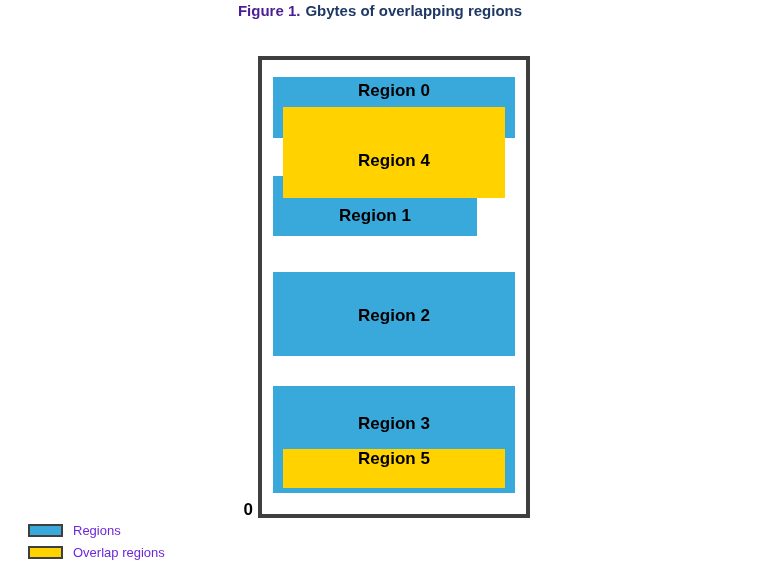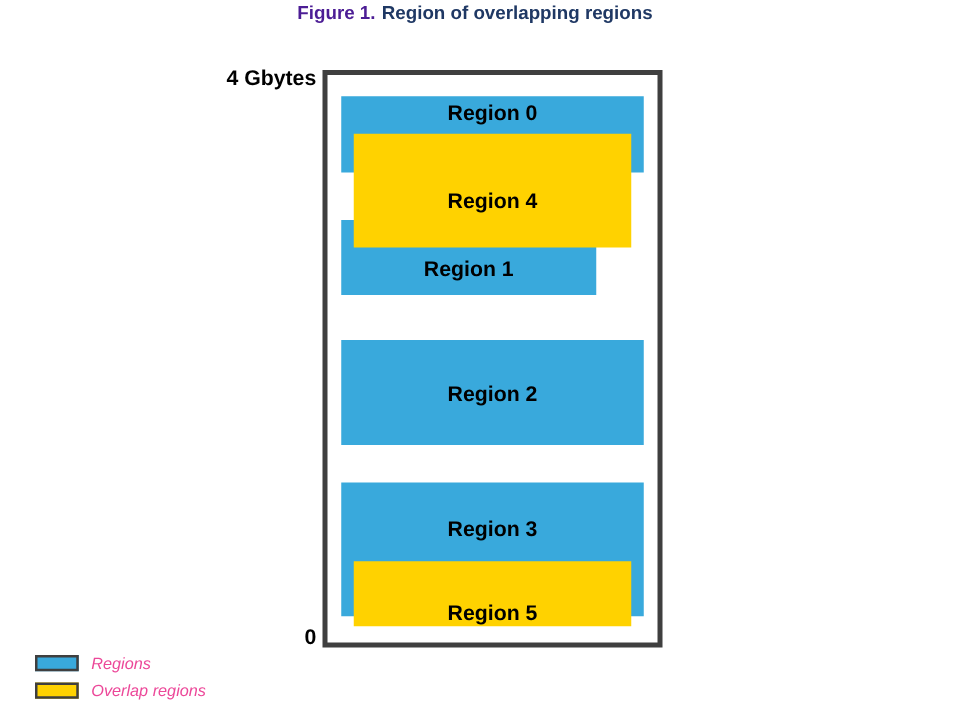--- a/index.html
+++ b/index.html
@@ -71,55 +71,53 @@
     line-height: 20px;
   }
   .region.blue   { background: #39a9dc; z-index: 1; }
   .region.yellow { background: #ffd200; z-index: 2; }
 
   .r0 { left: 273px; top: 77px;  width: 242px; height: 61px;  padding-top: 4px;  }
   .r1 { left: 273px; top: 176px; width: 204px; height: 60px;  padding-top: 30px; }
   .r2 { left: 273px; top: 272px; width: 242px; height: 84px;  align-items: center; padding-top: 4px; }
   .r3 { left: 273px; top: 386px; width: 242px; height: 107px; padding-top: 28px; }
   .r4 { left: 283px; top: 107px; width: 222px; height: 91px;  align-items: center; padding-top: 16px; }
-  .r5 { left: 283px; top: 449px; width: 222px; height: 52px;  align-items: flex-end; padding-top: 0; }
+  .r5 { left: 283px; top: 449px; width: 222px; height: 39px;  align-items: flex-start; padding-top: 0; }
 
   
   .legend-swatch {
     position: absolute;
     left: 28px;
     width: 35px;
     height: 13px;
     box-sizing: border-box;
     border: 2px solid #3f3f3f;
   }
   .legend-swatch.sw-blue   { top: 524px; background: #39a9dc; }
   .legend-swatch.sw-yellow { top: 546px; background: #ffd200; }
   .legend-label {
     position: absolute;
     left: 73px;
     font-size: 13px;
-    color: #ec4899;
+    color: #6d28d9;
     line-height: 15px;
     white-space: nowrap;
-    font-style: italic;
   }
   .legend-label.ll-1 { top: 523px; }
   .legend-label.ll-2 { top: 545px; }
 </style>
 </head>
 <body>
 
 <div class="page">
 
   <div class="figure-title">
-    <span class="t-num">Figure 1.</span><span class="t-text">Region of overlapping regions</span>
+    <span class="t-num">Figure 1.</span><span class="t-text">Gbytes of overlapping regions</span>
   </div>
 
-  <div class="axis-label axis-top">4 Gbytes</div>
   <div class="axis-label axis-bottom">0</div>
 
   <div class="memory-box"></div>
 
   <div class="region blue r0">
     <span>Region 0</span>
   </div>
   <div class="region blue r1">
     <span>Region 1</span>
   </div>

